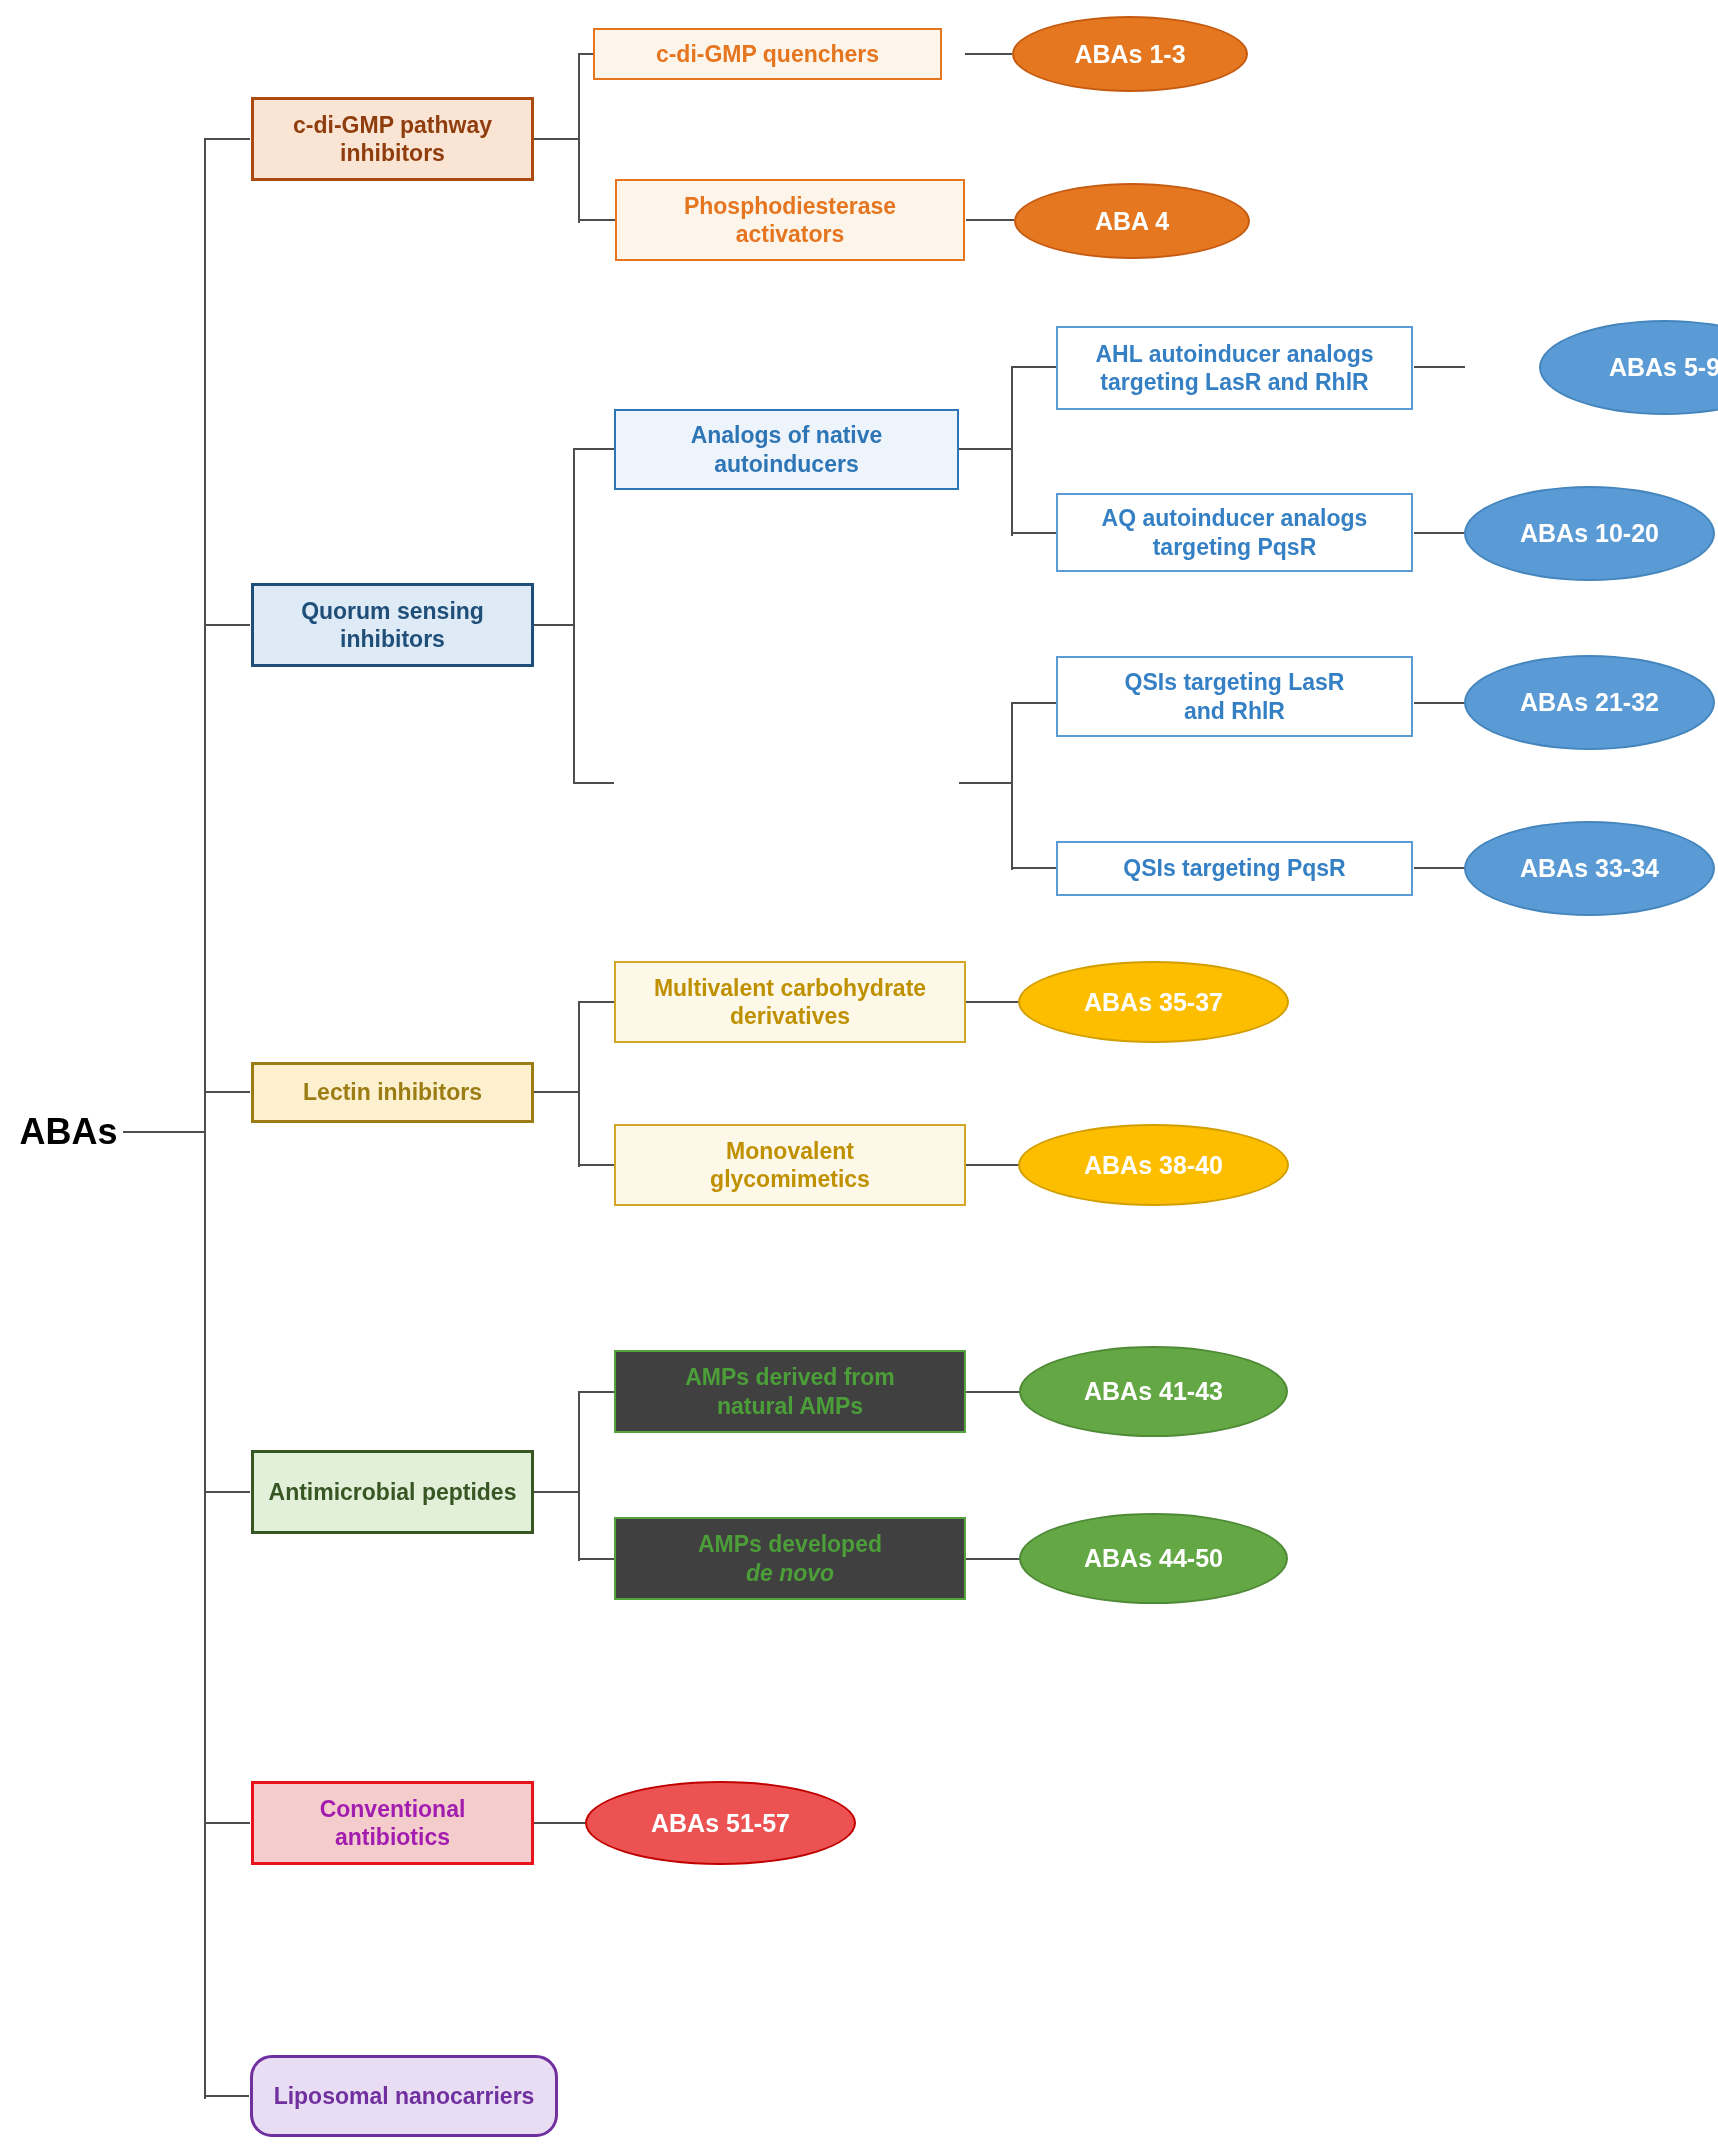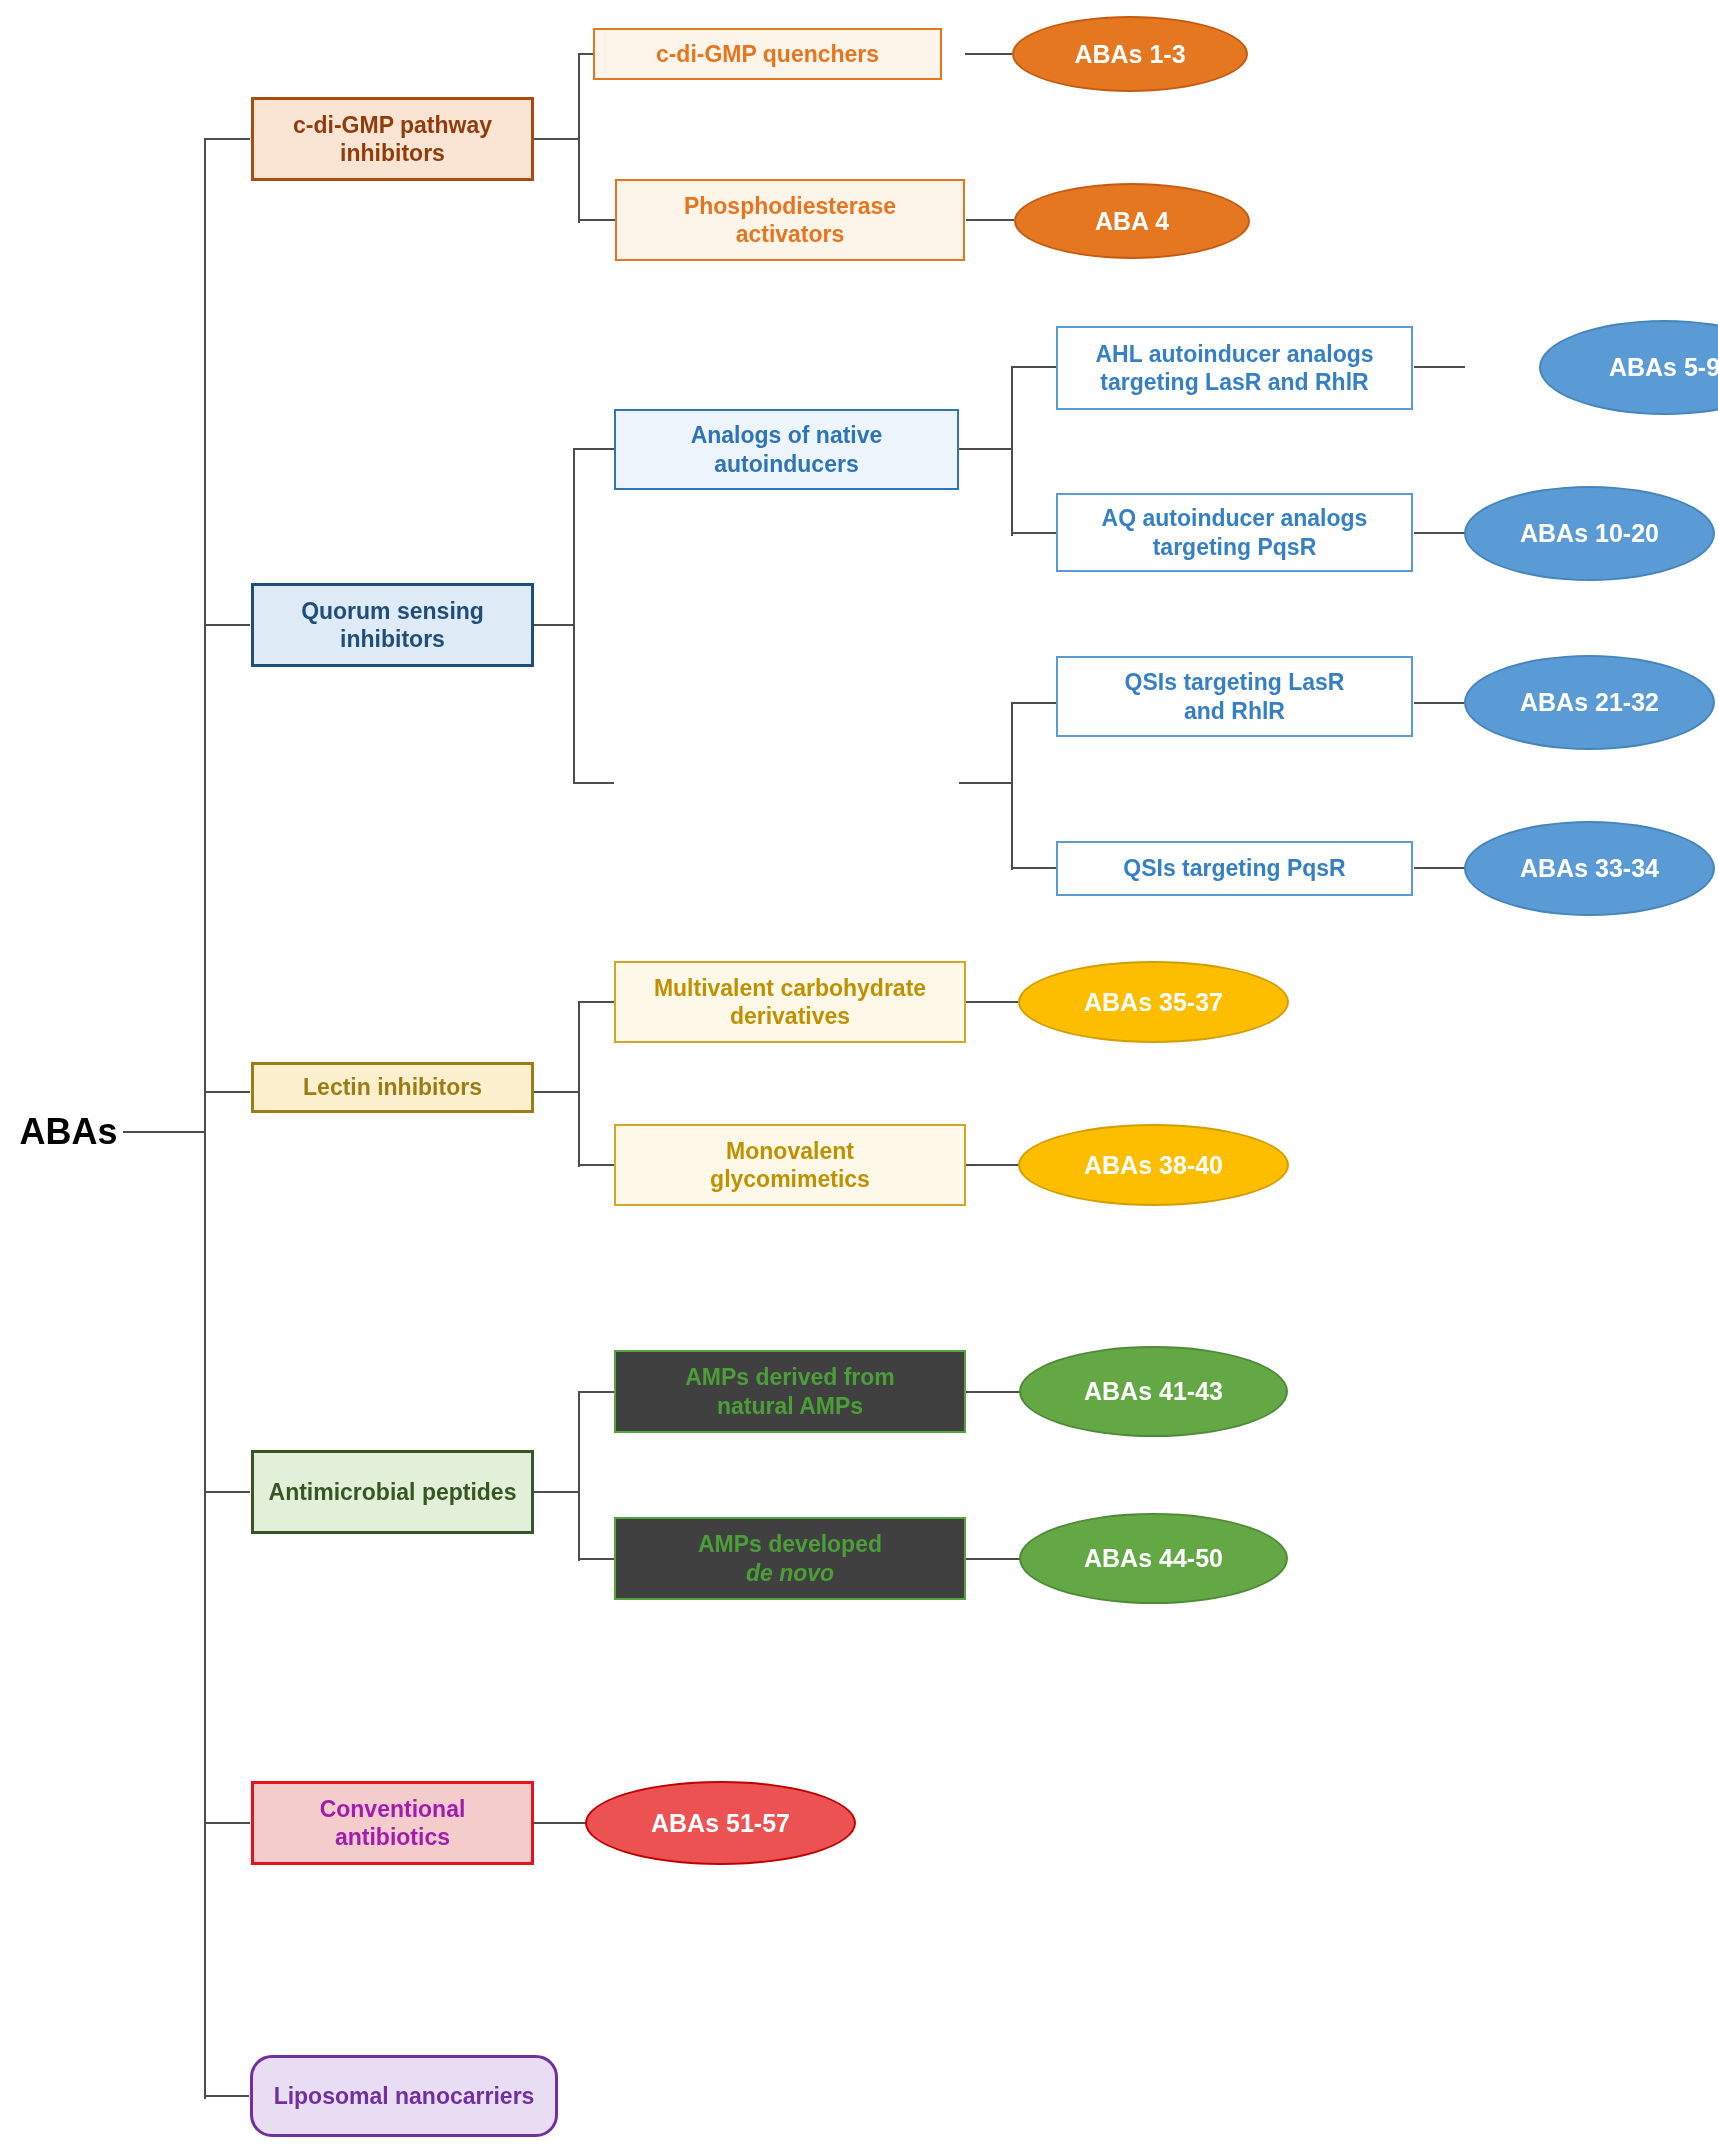--- a/index.html
+++ b/index.html
@@ -85,21 +85,21 @@
   <div class="line" style="left:578px;top:1391px;width:2.2px;height:170px;"></div>
   <div class="line" style="left:580px;top:1391px;width:36px;height:2.2px;"></div>
   <div class="line" style="left:580px;top:1558px;width:36px;height:2.2px;"></div>
   <div class="line" style="left:966px;top:1391px;width:54px;height:2.2px;"></div>
   <div class="line" style="left:966px;top:1558px;width:54px;height:2.2px;"></div>
 
   <div class="line" style="left:533px;top:1822px;width:53px;height:2.2px;"></div>
 
   <div class="box c-orange-parent" style="left:251px;top:97px;width:283px;height:84px;padding:0 12px;">c-di-GMP pathway inhibitors</div>
   <div class="box c-blue-parent" style="left:251px;top:583px;width:283px;height:84px;padding:0 12px;">Quorum sensing inhibitors</div>
-  <div class="box c-gold-parent" style="left:251px;top:1062px;width:283px;height:51px;padding:0 12px;">Lectin inhibitors</div>
+  <div class="box c-gold-parent" style="left:251px;top:1062px;width:283px;height:61px;padding:0 12px;">Lectin inhibitors</div>
   <div class="box c-green-parent" style="left:251px;top:1450px;width:283px;height:84px;padding:0 12px;">Antimicrobial peptides</div>
   <div class="box c-red-parent" style="left:251px;top:1781px;width:283px;height:84px;padding:0 12px;">Conventional antibiotics</div>
   <div class="box c-purple-parent" style="left:250px;top:2055px;width:308px;height:82px;padding:0 12px;border-radius:22px;">Liposomal nanocarriers</div>
 
   <div class="box c-orange-child" style="left:593px;top:28px;width:349px;height:52px;">c-di-GMP quenchers</div>
   <div class="box c-orange-child" style="left:615px;top:179px;width:350px;height:82px;padding:0 32.5px;">Phosphodiesterase activators</div>
   <div class="ellipse el-orange" style="left:1012px;top:16.2px;width:236px;height:76px;">ABAs 1-3</div>
   <div class="ellipse el-orange" style="left:1014px;top:183px;width:236px;height:76px;">ABA 4</div>
 
   <div class="box c-blue-mid" style="left:614px;top:409px;width:345px;height:81px;padding:0 43px;">Analogs of native autoinducers</div>

